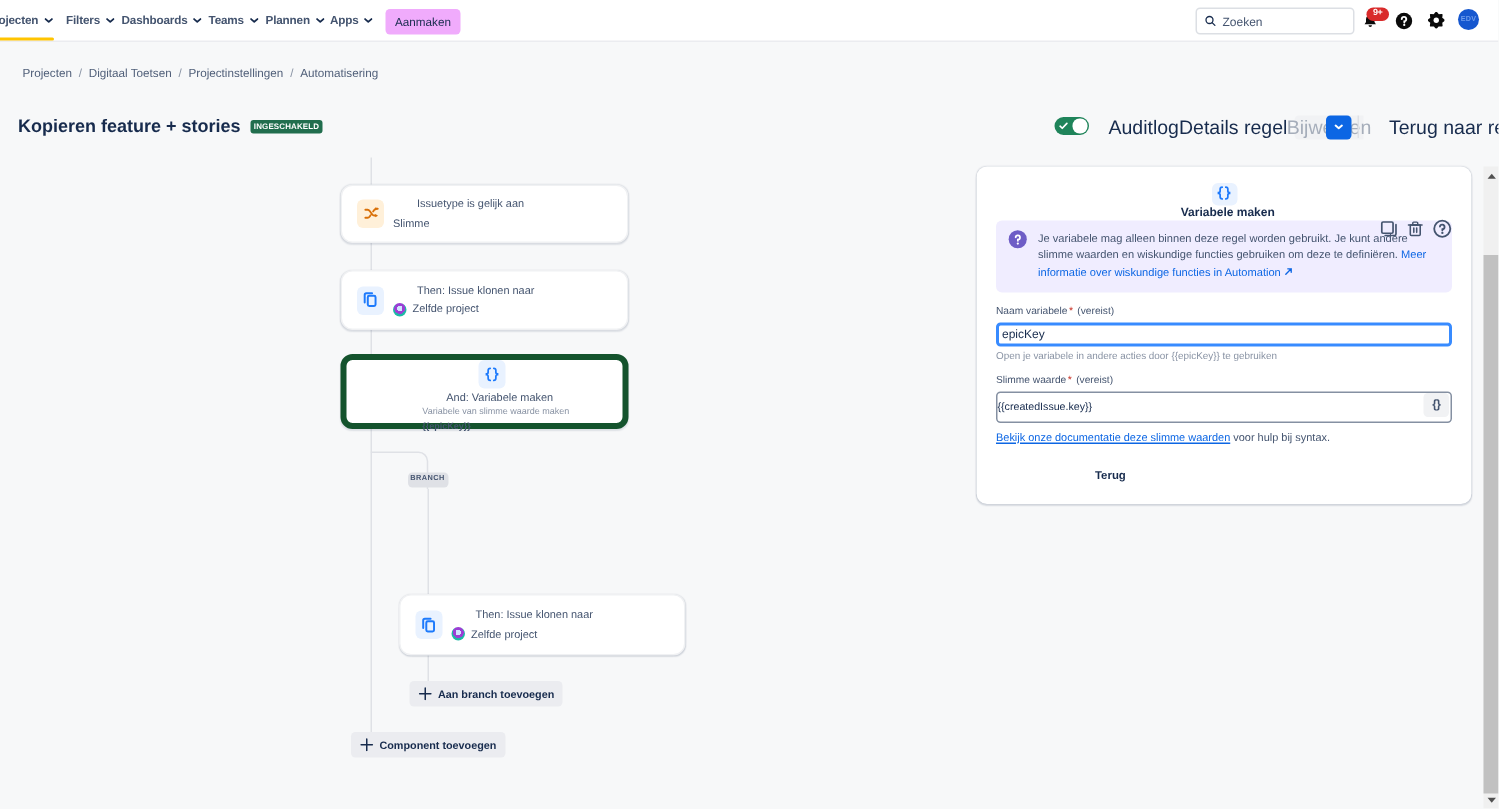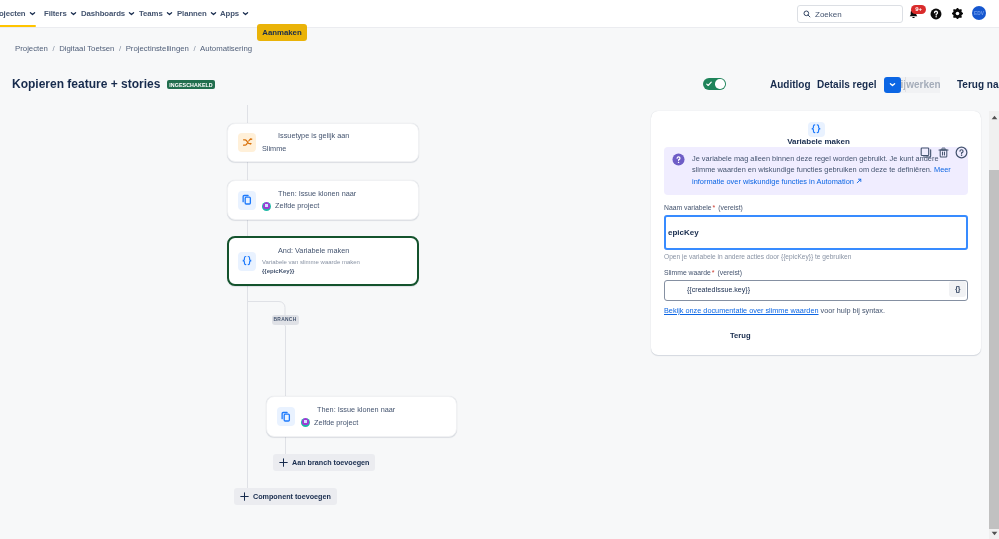--- a/index.html
+++ b/index.html
@@ -10,23 +10,23 @@
 
   
   .topnav{position:absolute;left:0;top:0;width:999px;height:28px;background:#fff;
           border-bottom:1px solid #ebecf0;box-sizing:border-box;}
   .nav-items{position:absolute;left:0;top:0;height:27px;}
   .nav-item{position:absolute;top:0;height:27px;display:flex;align-items:center;
             font-size:7.8px;font-weight:700;color:#44546f;cursor:pointer;white-space:nowrap;letter-spacing:-.1px;}
   .nav-item .chev{margin-left:3px;display:inline-block;line-height:0;}
   .nav-item.active::after{content:"";position:absolute;left:-4px;right:0px;bottom:0;height:2.5px;
             background:#ffc400;border-radius:1px;}
-  .create-btn{position:absolute;left:257px;top:6px;width:50px;height:17px;background:#eab308;
+  .create-btn{position:absolute;left:257px;top:6px;width:50px;height:17px;background:#f0abfc;
           border-radius:3px;display:flex;align-items:center;justify-content:center;
-          font-size:7.8px;font-weight:700;color:#172b4d;cursor:pointer;margin-top:18px;}
+          font-size:7.8px;font-weight:400;color:#172b4d;cursor:pointer;}
   .search-box{position:absolute;left:797px;top:5px;width:106px;height:18px;background:#fff;
           border:1px solid #dcdfe4;border-radius:3px;box-sizing:border-box;display:flex;align-items:center;}
   .search-box svg{margin-left:5px;flex:none;}
   .search-ph{margin-left:4px;font-size:8px;color:#44546f;}
   .nav-icon{position:absolute;width:14px;height:14px;display:flex;align-items:center;
           justify-content:center;cursor:pointer;}
   .badge{position:absolute;left:911px;top:5px;height:8.5px;width:15px;background:#d92b2b;
           border-radius:5px;color:#fff;font-size:6px;font-weight:700;display:flex;
           align-items:center;justify-content:center;z-index:3;letter-spacing:-.2px;}
   .avatar{position:absolute;left:972px;top:6px;width:14px;height:14px;border-radius:50%;
@@ -44,34 +44,34 @@
           letter-spacing:0px;}
   .pill-enabled{position:absolute;top:80px;height:9px;background:#216e4e;border-radius:2px;
           color:#fff;font-size:5.3px;font-weight:700;display:flex;align-items:center;
           justify-content:center;width:48px;letter-spacing:.1px;}
   .hdr-right{position:absolute;left:0;top:0;width:999px;height:0;}
   .toggle{position:absolute;left:703px;top:78px;width:23px;height:12px;border-radius:7px;
           background:#1f845a;cursor:pointer;}
   .toggle .knob{position:absolute;right:1.3px;top:1.3px;width:9.4px;height:9.4px;border-radius:50%;
           background:#fff;}
   .toggle .chk{position:absolute;left:3.4px;top:3.2px;line-height:0;}
-  .hdr-btn{position:absolute;font-size:10px;font-weight:700;color:#172b4d;cursor:pointer;
-          white-space:nowrap;border-radius:3px;display:flex;align-items:center;height:16px;margin-left:31px;}
+  .hdr-btn{position:absolute;font-size:13px;font-weight:400;color:#172b4d;cursor:pointer;
+          white-space:nowrap;border-radius:3px;display:flex;align-items:center;height:16px;}
   .hdr-btn.dis{color:#a5adba;cursor:default;background:#f1f2f4;justify-content:center;border-radius:3px 0 0 3px;}
   .split-chev{position:absolute;left:884px;top:76.5px;width:17px;height:16px;background:#0c66e4;
           border-radius:3px;display:flex;align-items:center;justify-content:center;cursor:pointer;}
   .vsep{position:absolute;left:905px;top:77px;width:1px;height:15px;background:#dfe1e6;}
 
   
   .canvas{position:absolute;left:0;top:100px;width:999px;height:439px;}
   .vline{position:absolute;background:#dfe1e6;width:1px;}
   .card{position:absolute;background:#fff;border:1px solid #f0f1f3;border-radius:8px;
           box-shadow:0 1px 1px rgba(9,30,66,.10),0 0 1px rgba(9,30,66,.12);box-sizing:border-box;
           display:flex;align-items:center;cursor:pointer;}
-  .card.sel{border:2px solid #14532d;box-shadow:0 1px 1px rgba(9,30,66,.10);}
+  .card.sel{border:4px solid #14532d;box-shadow:0 1px 1px rgba(9,30,66,.10);flex-direction:column;}
   .icon-box{width:18px;height:19px;border-radius:4px;display:flex;align-items:center;
           justify-content:center;flex:none;}
   .card-txt{margin-left:6px;}
   .card-t1{font-size:7.3px;color:#44546f;line-height:12.4px;letter-spacing:0;padding-left:16px;}
   .card-t2{font-size:7.3px;color:#44546f;line-height:12.4px;display:flex;align-items:center;letter-spacing:0;}
   .card-sub{font-size:6px;color:#8993a4;line-height:9.5px;}
   .card-sub b{color:#44546f;font-weight:700;}
   .proj-av{width:9px;height:9px;border-radius:50%;margin-right:4px;flex:none;background:radial-gradient(circle at 50% 40%, #cfe3ff 0 26%, #9b3fd4 26% 52%, #1fb8a6 52% 72%, #1fb8a6 72% 100%);}
   .branch-pill{position:absolute;background:#dfe1e6;border-radius:3px;height:10px;width:27px;
           display:flex;align-items:center;justify-content:center;font-size:4.9px;font-weight:700;
@@ -91,28 +91,28 @@
   .panel-title{margin-left:5px;font-size:8px;font-weight:700;color:#172b4d;}
   .panel-actions{margin-left:auto;display:flex;align-items:center;gap:6px;line-height:0;}
   .panel-desc{margin-top:8px;font-size:7.5px;line-height:11.6px;color:#44546f;}
   .info-box{margin-top:9px;background:#f0edff;border-radius:4px;padding:6px 9px 8px 9px;
          display:flex;}
   .info-ic{width:13px;height:13px;flex:none;margin-top:0px;margin-left:-1px;line-height:0;}
   .info-txt{margin-left:7px;font-size:7.4px;line-height:11.3px;color:#44546f;width:260px;}
   .info-txt a{color:#0c66e4;text-decoration:none;cursor:pointer;}
   .fld-label{margin-top:9px;font-size:6.8px;color:#44546f;}
   .req{color:#c9372c;font-size:7px;padding:0 1px;}
-  .txtinput{margin-top:4px;height:35px;border:1px solid #8590a2;border-radius:3px;
+  .txtinput{margin-top:4px;height:16px;border:1px solid #8590a2;border-radius:3px;
          background:#fff;display:flex;align-items:center;padding:0 7px;box-sizing:border-box;
-         font-size:8px;color:#172b4d;cursor:text;font-weight:bold;}
+         font-size:8px;color:#172b4d;cursor:text;}
   .txtinput.focus{border:2px solid #388bff;padding:0 2px;}
   .fld-hint{margin-top:3px;font-size:6.6px;color:#8993a4;}
   .smart-input{margin-top:4px;height:21px;border:1px solid #8590a2;border-radius:3px;
          background:#fff;display:flex;align-items:center;box-sizing:border-box;font-size:9.5px;
-         color:#172b4d;padding-left:22px;cursor:text;font-size:7.1px;}
+         color:#172b4d;padding-left:0;cursor:text;font-size:7.1px;}
   .smart-btn{margin-left:auto;margin-right:1px;margin-bottom:3px;width:17px;height:15.5px;display:flex;align-items:center;
          justify-content:center;font-size:8px;font-weight:700;color:#44546f;cursor:pointer;
          background:#f1f2f4;border-radius:3px;letter-spacing:-.5px;}
   .doc-line{margin-top:5px;font-size:7.3px;color:#44546f;}
   .doc-line a{color:#0c66e4;text-decoration:underline;cursor:pointer;}
   .panel-foot{margin-top:13px;display:flex;align-items:center;height:15px;position:relative;}
   .btn-back{font-size:7.6px;font-weight:700;color:#172b4d;border-radius:3px;
          cursor:pointer;margin-left:66px;}
   .btn-next{margin-left:0;width:152px;height:15px;position:absolute;left:153px;background:#f1f2f4;border-radius:3px;
          display:flex;align-items:center;justify-content:center;font-size:7.6px;font-weight:700;
@@ -396,21 +396,21 @@
         <span>epicKey</span>
       </div>
     <div class="fld-hint">Open je variabele in andere acties door {{epicKey}} te gebruiken</div>
 
     <div class="fld-label"><span>Slimme waarde</span><span class="req">*</span> <span>(vereist)</span></div>
     <div class="smart-input">
       <span>{{createdIssue.key}}</span>
       <span class="smart-btn">{}</span>
     </div>
 
-    <div class="doc-line"><a>Bekijk onze documentatie over slimme waarden</a><span> voor hulp bij syntax.</span></div>
+    <div class="doc-line"><a>Bekijk onze documentatie deze slimme waarden</a><span> voor hulp bij syntax.</span></div>
 
     <div class="panel-foot">
       <div class="btn-back">Terug</div>
     </div>
   </div>
 
   <div class="sb">
     <div class="sb-arrow" style="top:2px">
       <svg width="7" height="5" viewBox="0 0 8 5">
           <path d="M4 0.6 7.2 4.4H0.8z" fill="#505050"></path>

